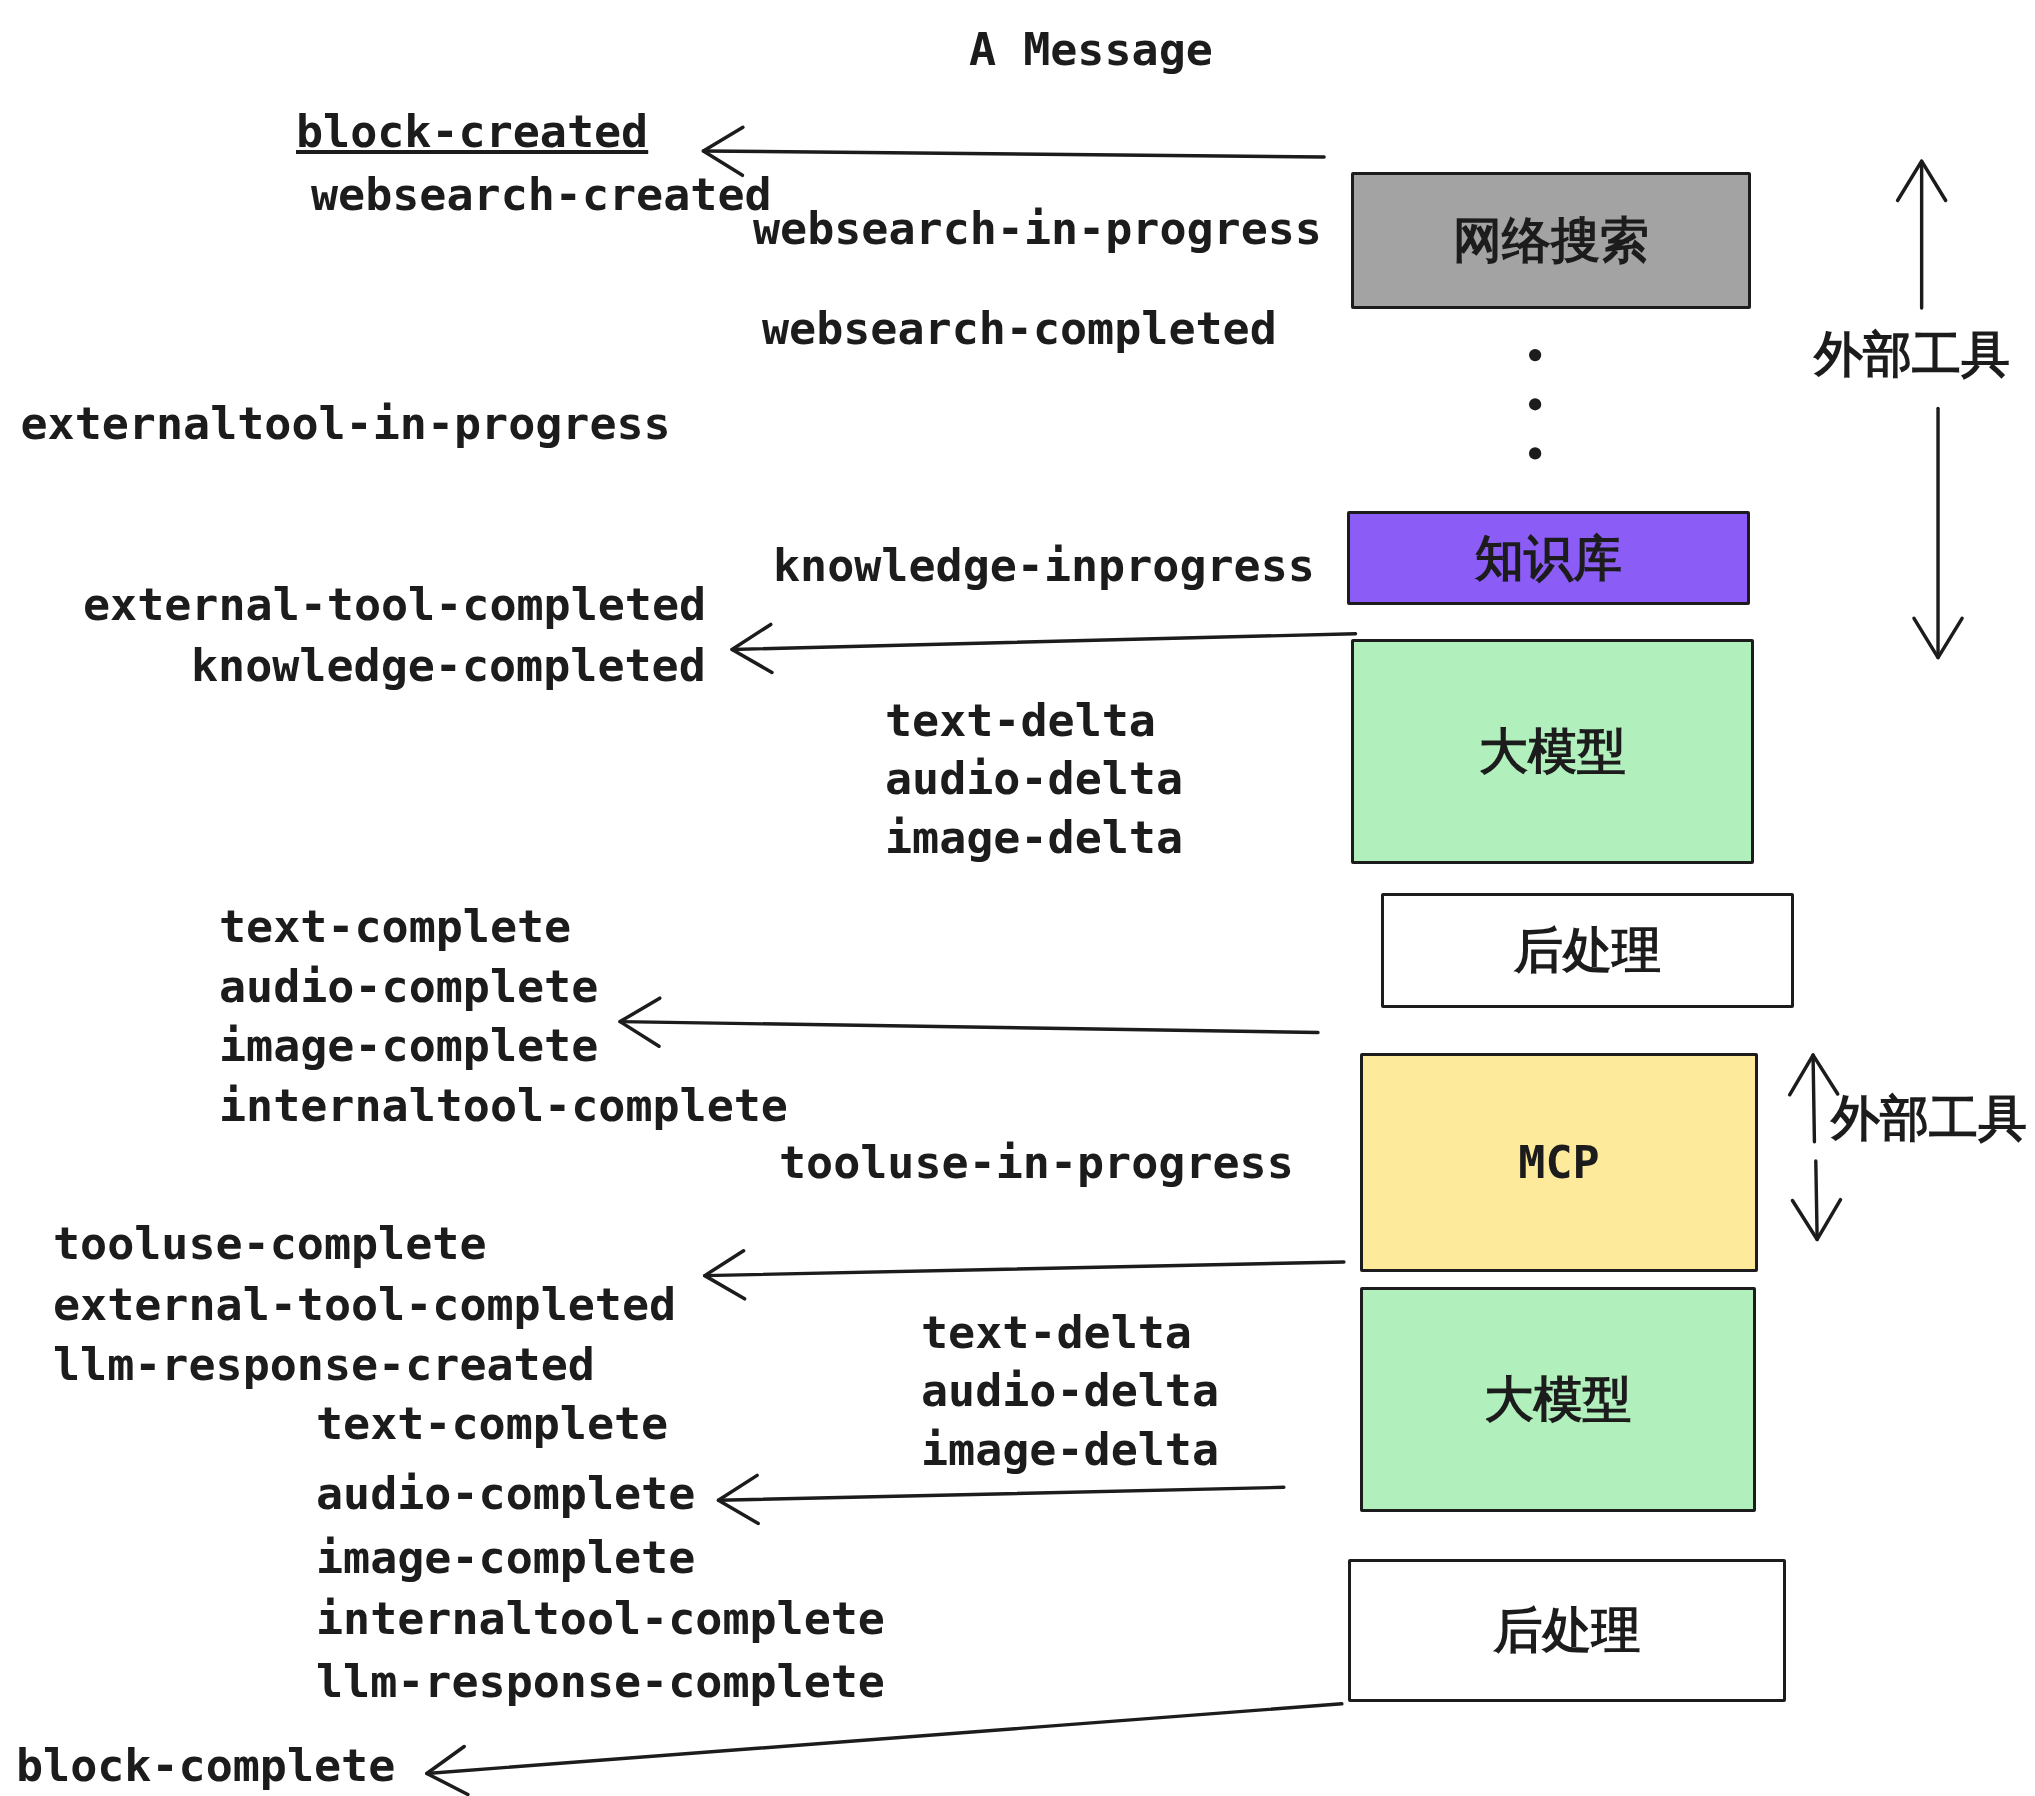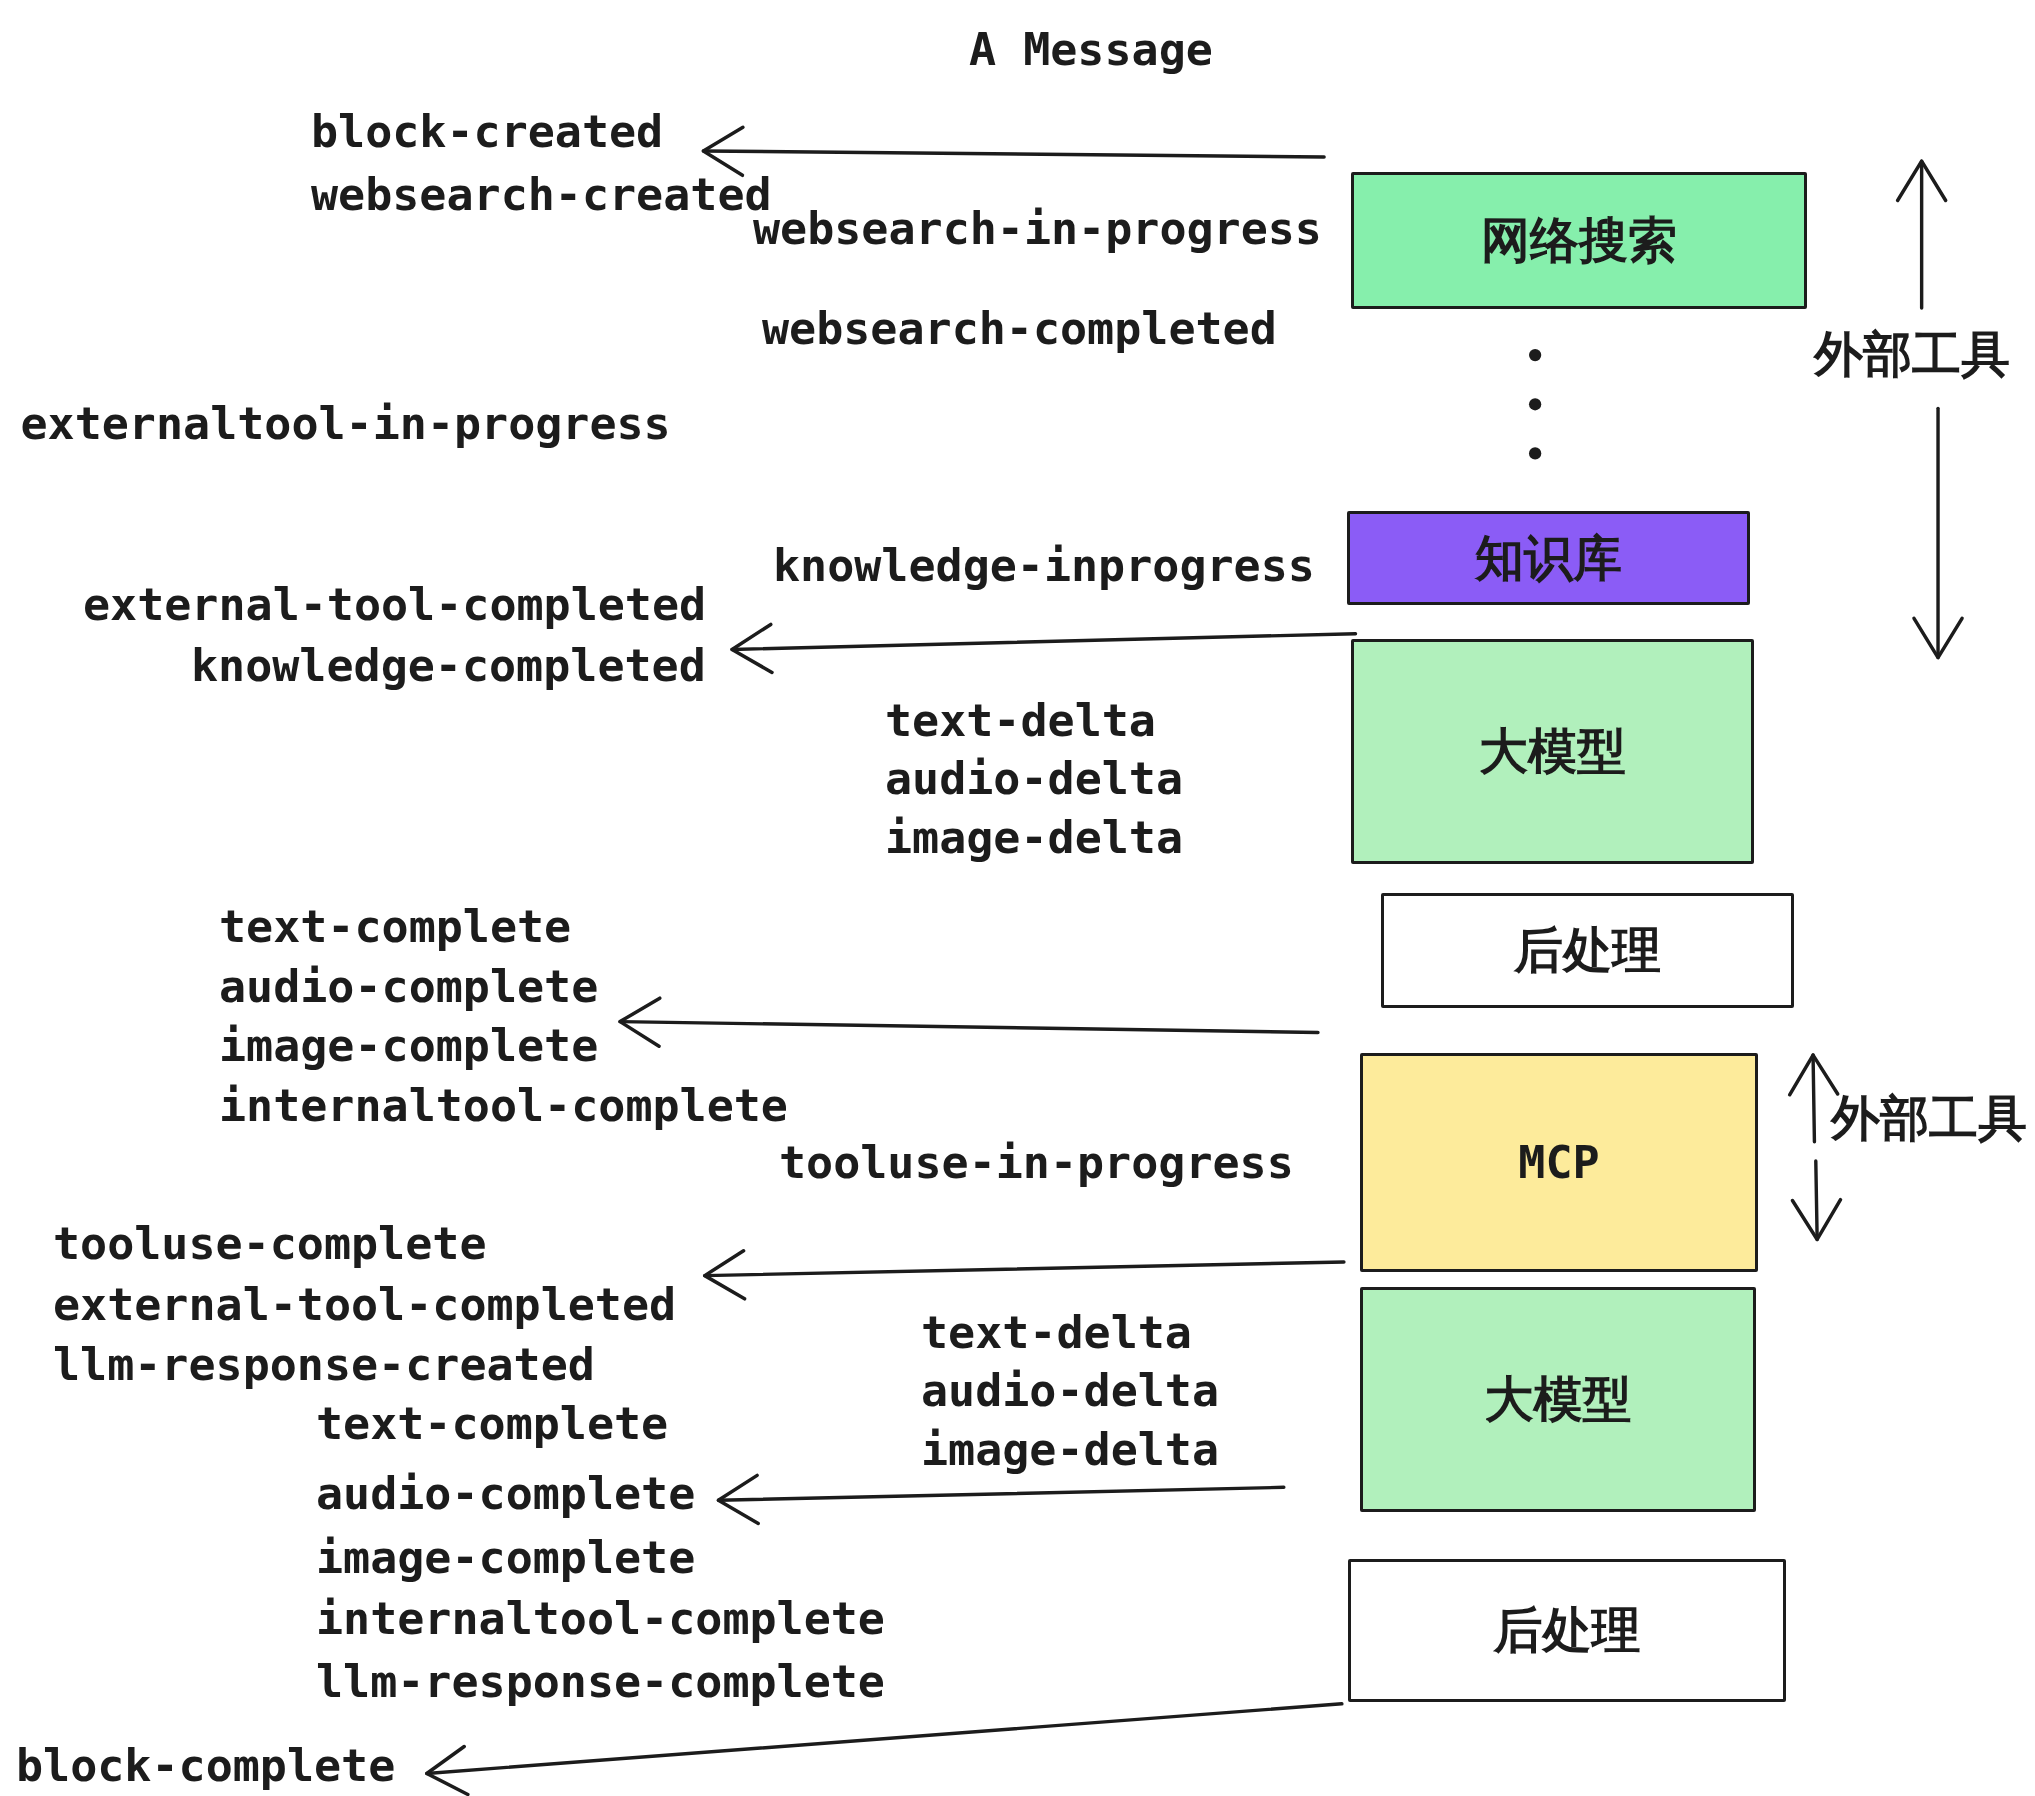--- a/index.html
+++ b/index.html
@@ -39,21 +39,21 @@
       <line x1="2659" y1="1700" x2="2661" y2="1815" marker-end="url(#head)"></line>
     </g>
     <g fill="#1c1c1c">
       <circle cx="2248" cy="520" r="9"></circle>
       <circle cx="2248" cy="592" r="9"></circle>
       <circle cx="2248" cy="664" r="9"></circle>
     </g>
   </svg>
 
   <div id="boxes">
-      <div class="box" style="left: 1351px; top: 172px; width: 456px; height: 137px; background: #86efac;">
+      <div class="box" style="left: 1351px; top: 172px; width: 400px; height: 137px; background: #a3a3a3;">
         <span class="lbl">网络搜索</span>
       </div>
       <div class="box" style="left: 1347px; top: 511px; width: 403px; height: 94px; background: #8b5cf6;">
         <span class="lbl">知识库</span>
       </div>
       <div class="box" style="left: 1351px; top: 639px; width: 403px; height: 225px; background: rgb(177, 240, 188);">
         <span class="lbl">大模型</span>
       </div>
       <div class="box" style="left: 1381px; top: 893px; width: 413px; height: 115px; background: rgb(255, 255, 255);">
         <span class="lbl">后处理</span>
@@ -62,21 +62,21 @@
         <span class="lbl">MCP</span>
       </div>
       <div class="box" style="left: 1360px; top: 1287px; width: 396px; height: 225px; background: rgb(177, 240, 188);">
         <span class="lbl">大模型</span>
       </div>
       <div class="box" style="left: 1348px; top: 1559px; width: 438px; height: 143px; background: rgb(255, 255, 255);">
         <span class="lbl">后处理</span>
       </div>
     </div>
   <div id="events">
-      <div class="event" style="left: 311px; top: 108px;">block-created</div>
+      <div class="event" style="left: 296px; top: 108px; text-decoration: underline;">block-created</div>
       <div class="event" style="left: 311px; top: 171px;">websearch-created</div>
       <div class="event" style="left: 753px; top: 205px;">websearch-in-progress</div>
       <div class="event" style="left: 762px; top: 290px; margin-top: 15px;">websearch-completed</div>
       <div class="event" style="left: 20.5px; top: 400px;">externaltool-in-progress</div>
       <div class="event" style="left: 773px; top: 542px;">knowledge-inprogress</div>
       <div class="event" style="left: 83px; top: 581px;">external-tool-completed</div>
       <div class="event" style="left: 191px; top: 642px;">knowledge-completed</div>
       <div class="event" style="left: 885px; top: 697px;">text-delta</div>
       <div class="event" style="left: 885px; top: 755px;">audio-delta</div>
       <div class="event" style="left: 885px; top: 814px;">image-delta</div>

